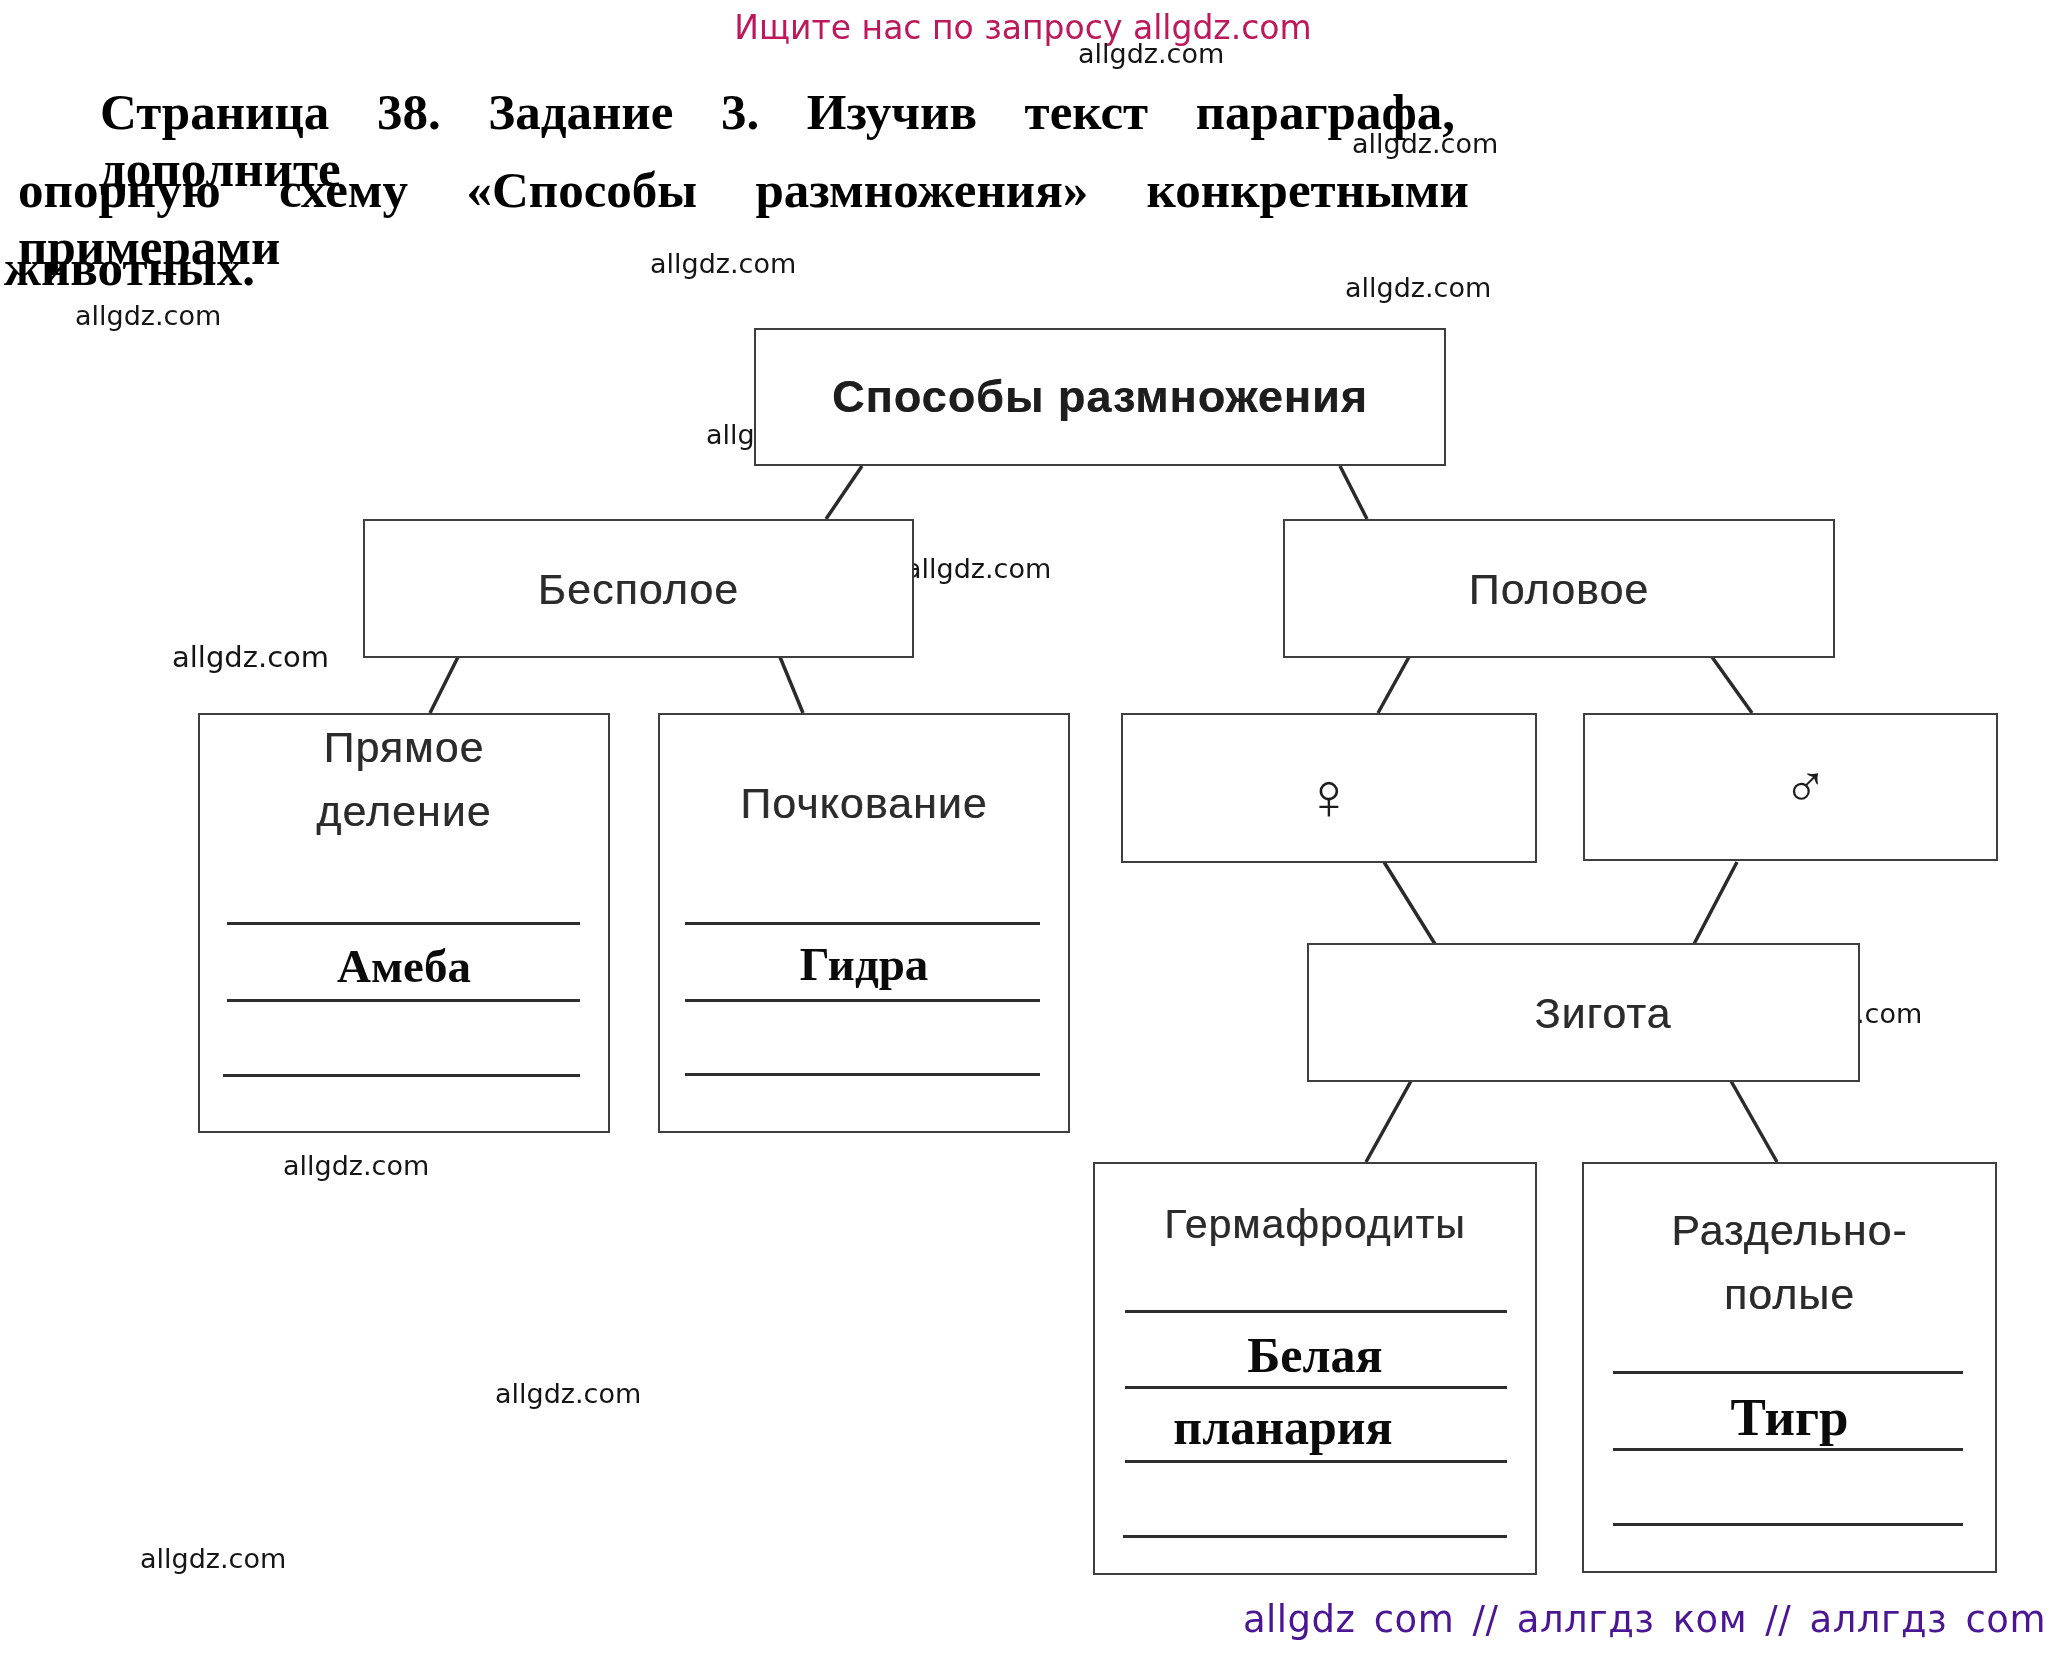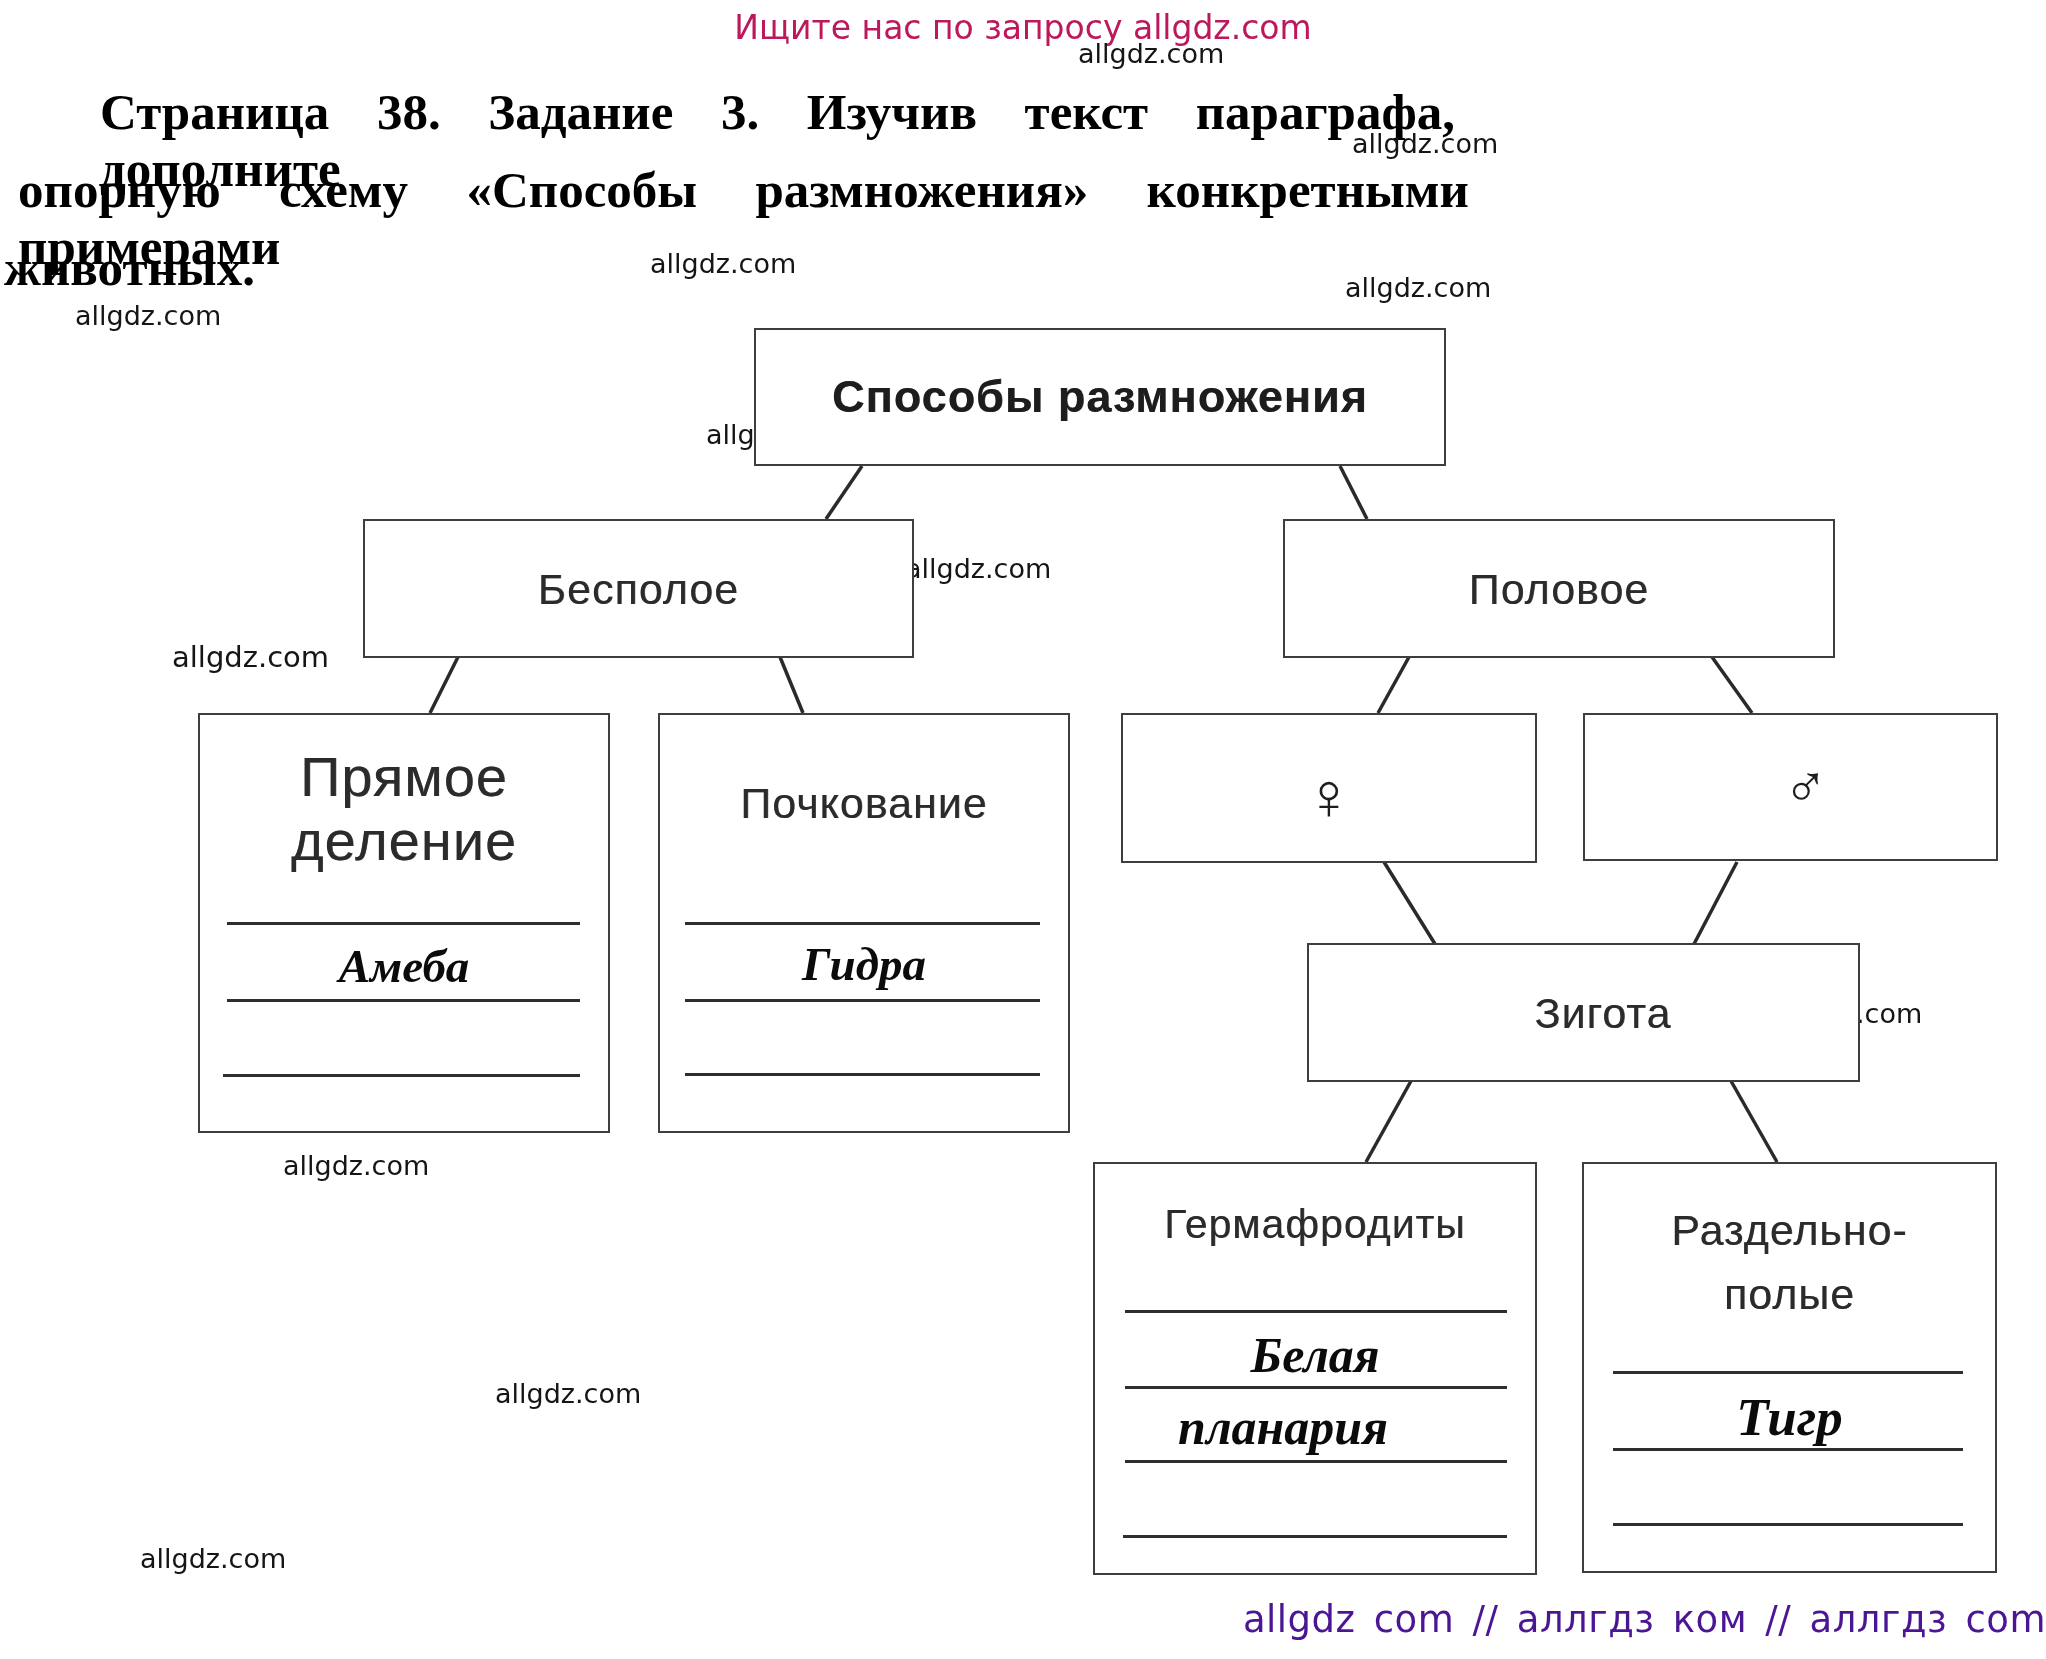--- a/index.html
+++ b/index.html
@@ -31,21 +31,21 @@
   .box.topalign{align-items:flex-start;}
   .lbl{
     color:#2b2b2b;letter-spacing:1px;text-align:center;
     text-shadow:0.4px 0.2px 0.4px rgba(40,40,40,0.65);
     line-height:64px;
   }
   .rootlbl{font-weight:bold;color:#1d1d1d;letter-spacing:1px;text-shadow:0.4px 0.2px 0.5px rgba(20,20,20,0.7);}
   .bline{position:absolute;height:3px;background:#2e2e2e;}
   .answer{
     position:absolute;font-family:"Liberation Serif",serif;font-weight:bold;
-    color:#0b0b0b;text-align:center;white-space:nowrap;line-height:1.1;font-style:italic;
+    color:#0b0b0b;text-align:center;white-space:nowrap;line-height:1.1;
   }
   .sym{color:#1d1d1d;line-height:1;}
   .footer{
     position:absolute;top:1598px;left:0;width:100%;text-align:center;
     font-size:37px;letter-spacing:0.5px;word-spacing:6px;
     font-family:"DejaVu Sans",sans-serif;
   }
   svg.connectors{position:absolute;left:0;top:0;pointer-events:none;}
 </style>
 </head>
@@ -98,21 +98,21 @@
 
   <div class="box" style="left:1283px;top:519px;width:552px;height:139px;">
     <div class="lbl" style="font-size:43px;">Половое</div>
   </div>
 
   <div class="box" style="left:363px;top:519px;width:551px;height:139px;">
     <div class="lbl" style="font-size:43px;">Бесполое</div>
   </div>
 
   <div class="box topalign" style="left:198px;top:713px;width:412px;height:420px;">
-    <div class="lbl" style="font-size:56px;padding-top:30px;">
+    <div class="lbl" style="font-size:43px;">
       <div>Прямое</div>
       <div>деление</div>
     </div>
   </div>
   <div class="bline" style="left:227px;top:922px;width:353px;"></div>
   <div class="answer" style="left:198px;top:941px;width:412px;font-size:47px;">Амеба</div>
   <div class="bline" style="left:227px;top:999px;width:353px;"></div>
   <div class="bline" style="left:223px;top:1074px;width:357px;"></div>
 
   <div class="box topalign" style="left:658px;top:713px;width:412px;height:420px;">

